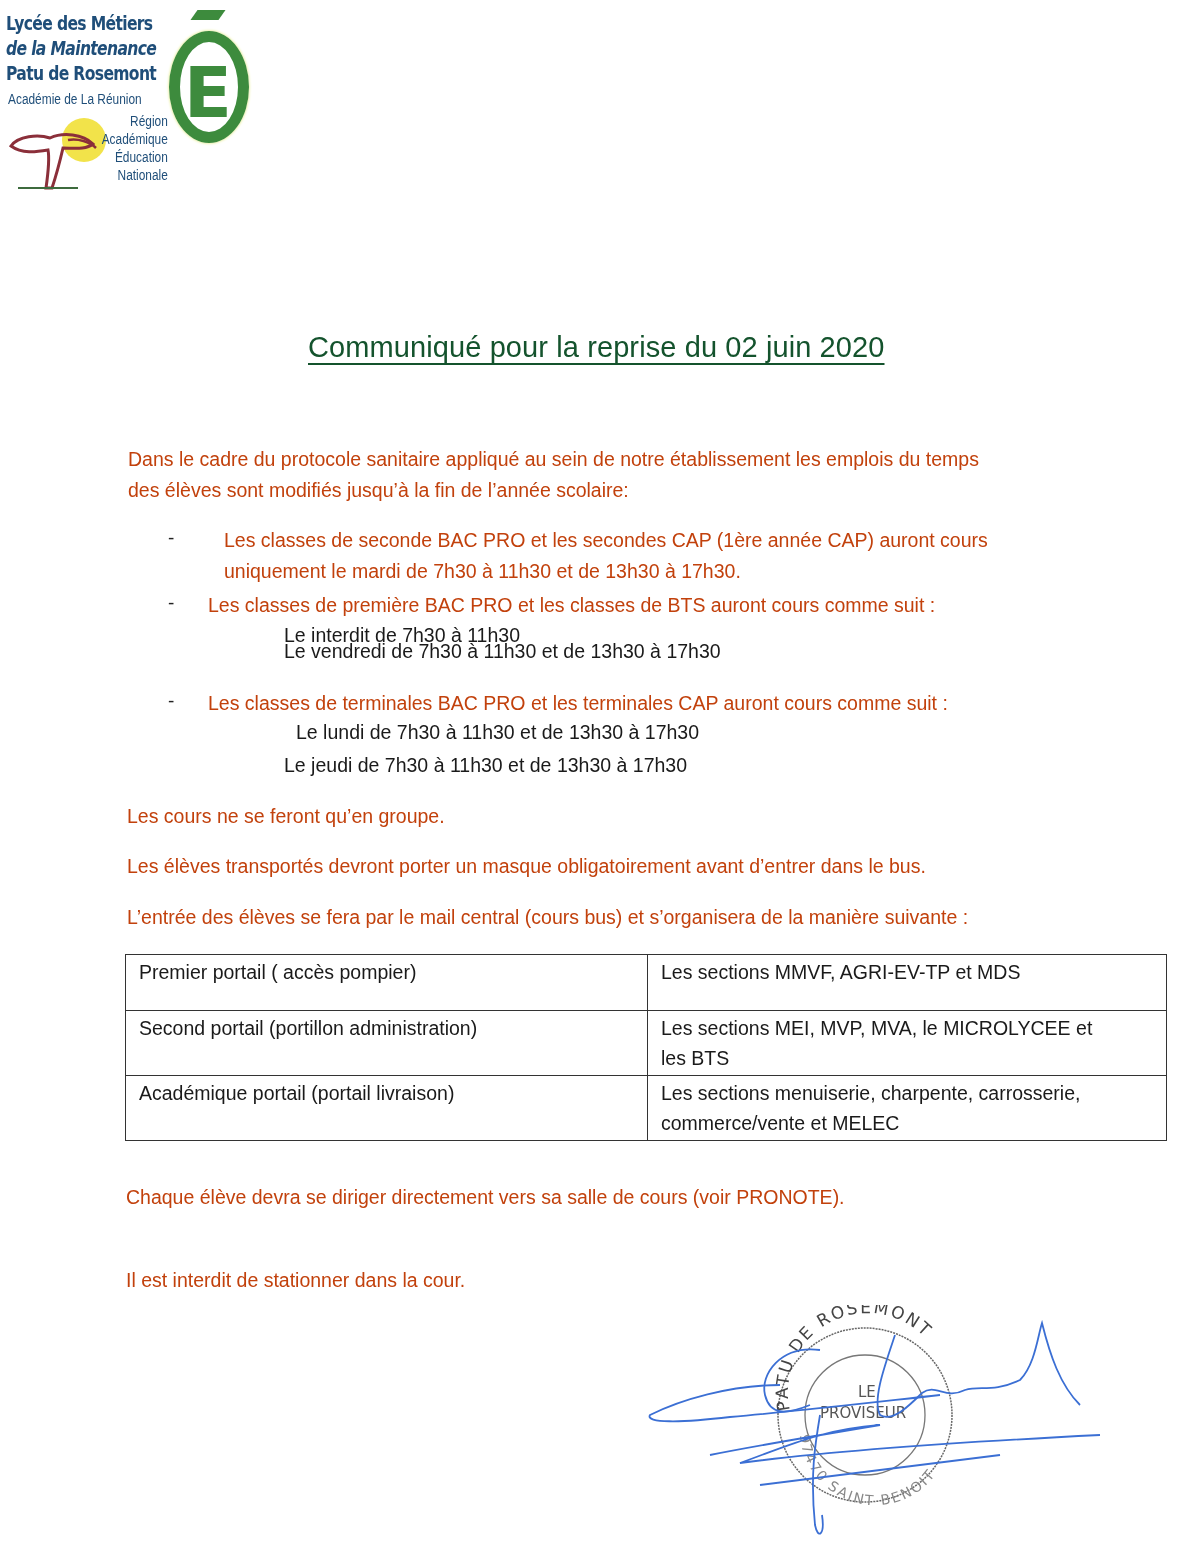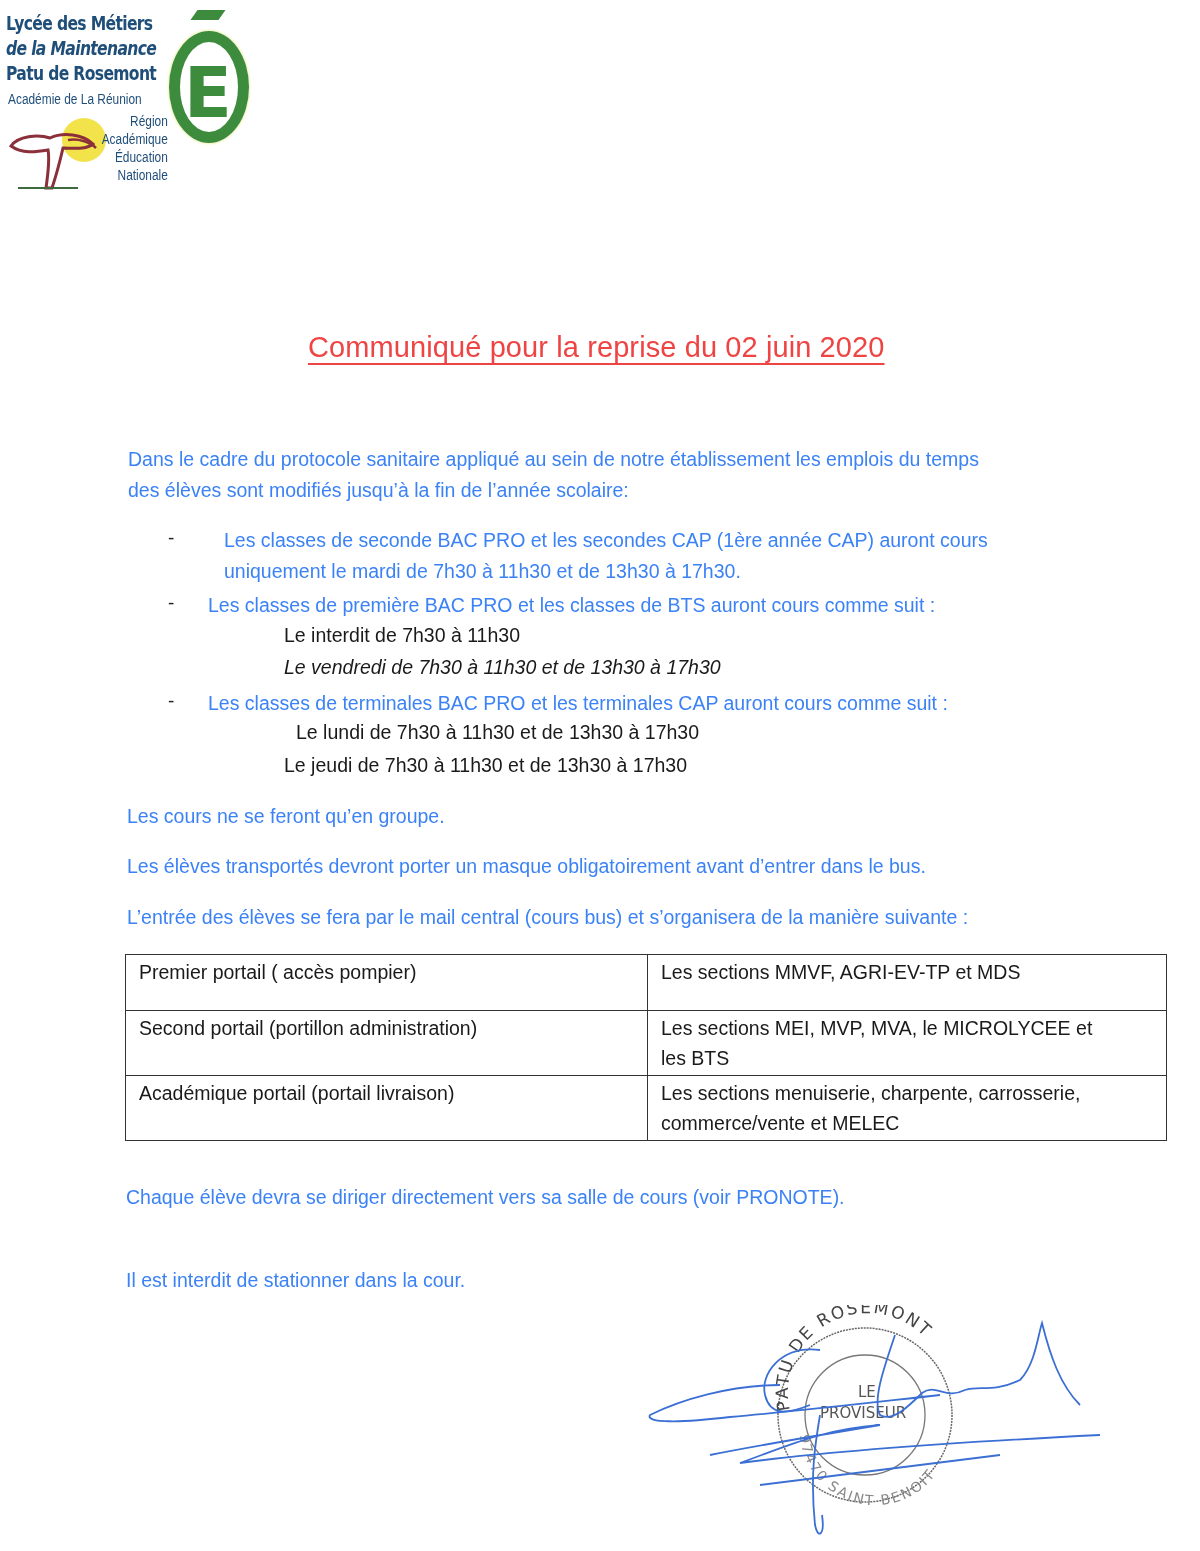--- a/index.html
+++ b/index.html
@@ -18,23 +18,23 @@
   .logo .l3 { top: 56px; }
   .logo .l4 { position: absolute; left: 4px; top: 85px; font-size: 14px; color: #1f4e79; transform: scaleX(0.85); transform-origin: left; white-space: nowrap; z-index: 2; }
   .logo .region { position: absolute; right: 86px; top: 106px; text-align: right; font-size: 14px; line-height: 18px; color: #1f4e79; transform: scaleX(0.85); transform-origin: right; z-index: 2; }
   .logo .e-ring { position: absolute; left: 165px; top: 25px; width: 80px; height: 112px; border: 11px solid #3d8b3d; border-radius: 50%; box-shadow: 0 0 3px #d9e25a; z-index: 1; }
   .logo .e-letter { position: absolute; left: 180px; top: 52px; font-size: 70px; font-weight: bold; color: #3d8b3d; line-height: 1; font-family: "DejaVu Sans", sans-serif; z-index: 1; }
   .logo .e-accent { position: absolute; left: 190px; top: 4px; width: 28px; height: 10px; background: #3d8b3d; transform: skewX(-35deg); }
   .logo .sun { position: absolute; left: 58px; top: 112px; width: 44px; height: 44px; border-radius: 50%; background: #f2e34a; z-index: 0; }
   .logo .tree { position: absolute; left: 4px; top: 120px; width: 100px; height: 65px; z-index: 1; }
 
   
-  .title { position: absolute; left: 308px; top: 331px; font-size: 29px; color: #ef4444; text-decoration: underline; text-underline-offset: 6px; text-decoration-thickness: 2px; white-space: nowrap; letter-spacing: 0.1px; }
+  .title { position: absolute; left: 308px; top: 331px; font-size: 29px; color: #14532d; text-decoration: underline; text-underline-offset: 6px; text-decoration-thickness: 2px; white-space: nowrap; letter-spacing: 0.1px; }
 
-  .p { position: absolute; font-size: 19.5px; line-height: 31px; white-space: nowrap; color: #3b82f6; }
+  .p { position: absolute; font-size: 19.5px; line-height: 31px; white-space: nowrap; color: #c2410c; }
   .intro { left: 128px; top: 444px; }
   .bullet-dash { position: absolute; font-size: 19px; color: #222; }
   .sub { position: absolute; font-size: 19.5px; white-space: nowrap; }
 
   
   .gates { position: absolute; left: 125px; top: 954px; width: 1042px; border-collapse: collapse; font-size: 19.5px; }
   .gates td { border: 1.5px solid #333; vertical-align: top; padding: 2px 27px 2px 13px; line-height: 30px; }
   .gates td.c1 { width: 522px; }
   .gates tr.r1 td { height: 56px; }
   .gates tr.r2 td { height: 62px; }
@@ -76,21 +76,21 @@
 
 <div class="bullet-dash" style="left:168px; top:527px;">-</div>
 <div class="p" style="left:224px; top:525px;">
   <div>Les classes de seconde BAC PRO et les secondes CAP (1ère année CAP) auront cours</div>
   <div>uniquement le mardi de 7h30 à 11h30 et de 13h30 à 17h30.</div>
 </div>
 
 <div class="bullet-dash" style="left:168px; top:592px;">-</div>
 <div class="p" style="left:208px; top:590px;">Les classes de première BAC PRO et les classes de BTS auront cours comme suit :</div>
 <div class="sub" style="left:284px; top:624px;">Le interdit de 7h30 à 11h30</div>
-<div class="sub" style="left:284px; top:656px;font-style:italic;">Le vendredi de 7h30 à 11h30 et de 13h30 à 17h30</div>
+<div class="sub" style="left:284px; top:640px;">Le vendredi de 7h30 à 11h30 et de 13h30 à 17h30</div>
 
 <div class="bullet-dash" style="left:168px; top:690px;">-</div>
 <div class="p" style="left:208px; top:688px;">Les classes de terminales BAC PRO et les terminales CAP auront cours comme suit :</div>
 <div class="sub" style="left:284px; top:721px;margin-left:12px;">Le lundi de 7h30 à 11h30 et de 13h30 à 17h30</div>
 <div class="sub" style="left:284px; top:754px;">Le jeudi de 7h30 à 11h30 et de 13h30 à 17h30</div>
 
 <div class="p" style="left:127px; top:801px;">Les cours ne se feront qu’en groupe.</div>
 <div class="p" style="left:127px; top:851px;">Les élèves transportés devront porter un masque obligatoirement avant d’entrer dans le bus.</div>
 <div class="p" style="left:127px; top:902px;">L’entrée des élèves se fera par le mail central (cours bus) et s’organisera de la manière suivante :</div>
 

